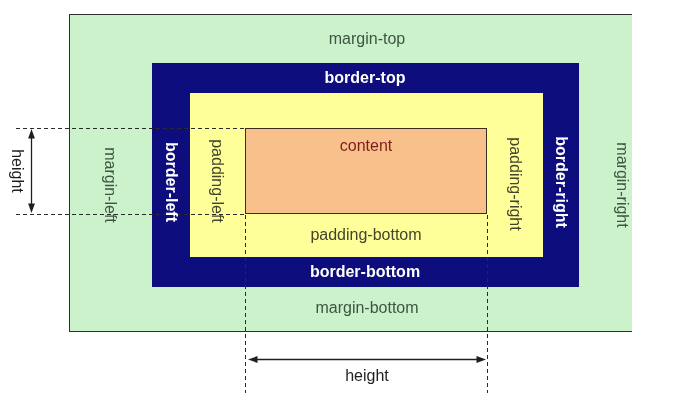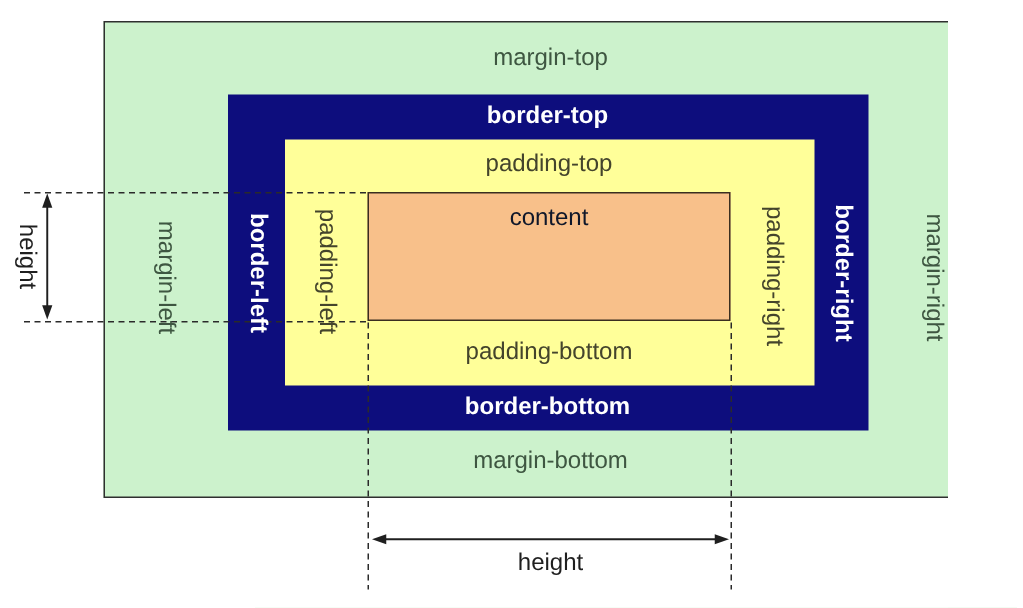--- a/index.html
+++ b/index.html
@@ -14,21 +14,21 @@
   .content-box{left:245px;top:128px;width:242px;height:86px;background:#F8C08A;border:1px solid #3A2E20;}
   .overlay{position:absolute;left:0;top:0;width:682px;height:405px;z-index:5;pointer-events:none;}
   .lbl{
     position:absolute;z-index:10;font-size:16px;line-height:1;white-space:nowrap;
     transform:translate(-50%,-50%);
   }
   .vlbl{transform:translate(-50%,-50%) rotate(90deg);}
   .margin-text{color:#3E5641;}
   .border-text{color:#FFFFFF;font-weight:bold;}
   .padding-text{color:#44442C;}
-  .content-text{color:#0f172a;}
+  .content-text{color:#7f1d1d;}
   .measure-text{color:#1F1F1F;}
   #lbl-margin-top{left:367px;top:39px;}
   #lbl-border-top{left:365px;top:78px;}
   #lbl-padding-top{left:366px;top:110px;}
   #lbl-content{left:366px;top:146px;}
   #lbl-padding-bottom{left:366px;top:235px;}
   #lbl-border-bottom{left:365px;top:272px;}
   #lbl-margin-bottom{left:367px;top:308px;}
   #lbl-margin-left{left:110px;top:185px;}
   #lbl-border-left{left:171px;top:182px;}
@@ -64,21 +64,20 @@
 
     <g>
       <line x1="256" y1="359.5" x2="478" y2="359.5" stroke="#1F1F1F" stroke-width="1.3"></line>
       <polygon points="248,359.5 257.5,356.1 257.5,362.9" fill="#1F1F1F"></polygon>
       <polygon points="486,359.5 476.5,356.1 476.5,362.9" fill="#1F1F1F"></polygon>
     </g>
   </svg>
 
   <span class="lbl margin-text" id="lbl-margin-top">margin-top</span>
   <span class="lbl border-text" id="lbl-border-top">border-top</span>
-  <span class="lbl padding-text" id="lbl-padding-top">padding-top</span>
   <span class="lbl content-text" id="lbl-content">content</span>
   <span class="lbl padding-text" id="lbl-padding-bottom">padding-bottom</span>
   <span class="lbl border-text" id="lbl-border-bottom">border-bottom</span>
   <span class="lbl margin-text" id="lbl-margin-bottom">margin-bottom</span>
 
   <span class="lbl vlbl margin-text" id="lbl-margin-left">margin-left</span>
   <span class="lbl vlbl border-text" id="lbl-border-left">border-left</span>
   <span class="lbl vlbl padding-text" id="lbl-padding-left">padding-left</span>
   <span class="lbl vlbl padding-text" id="lbl-padding-right">padding-right</span>
   <span class="lbl vlbl border-text" id="lbl-border-right">border-right</span>

